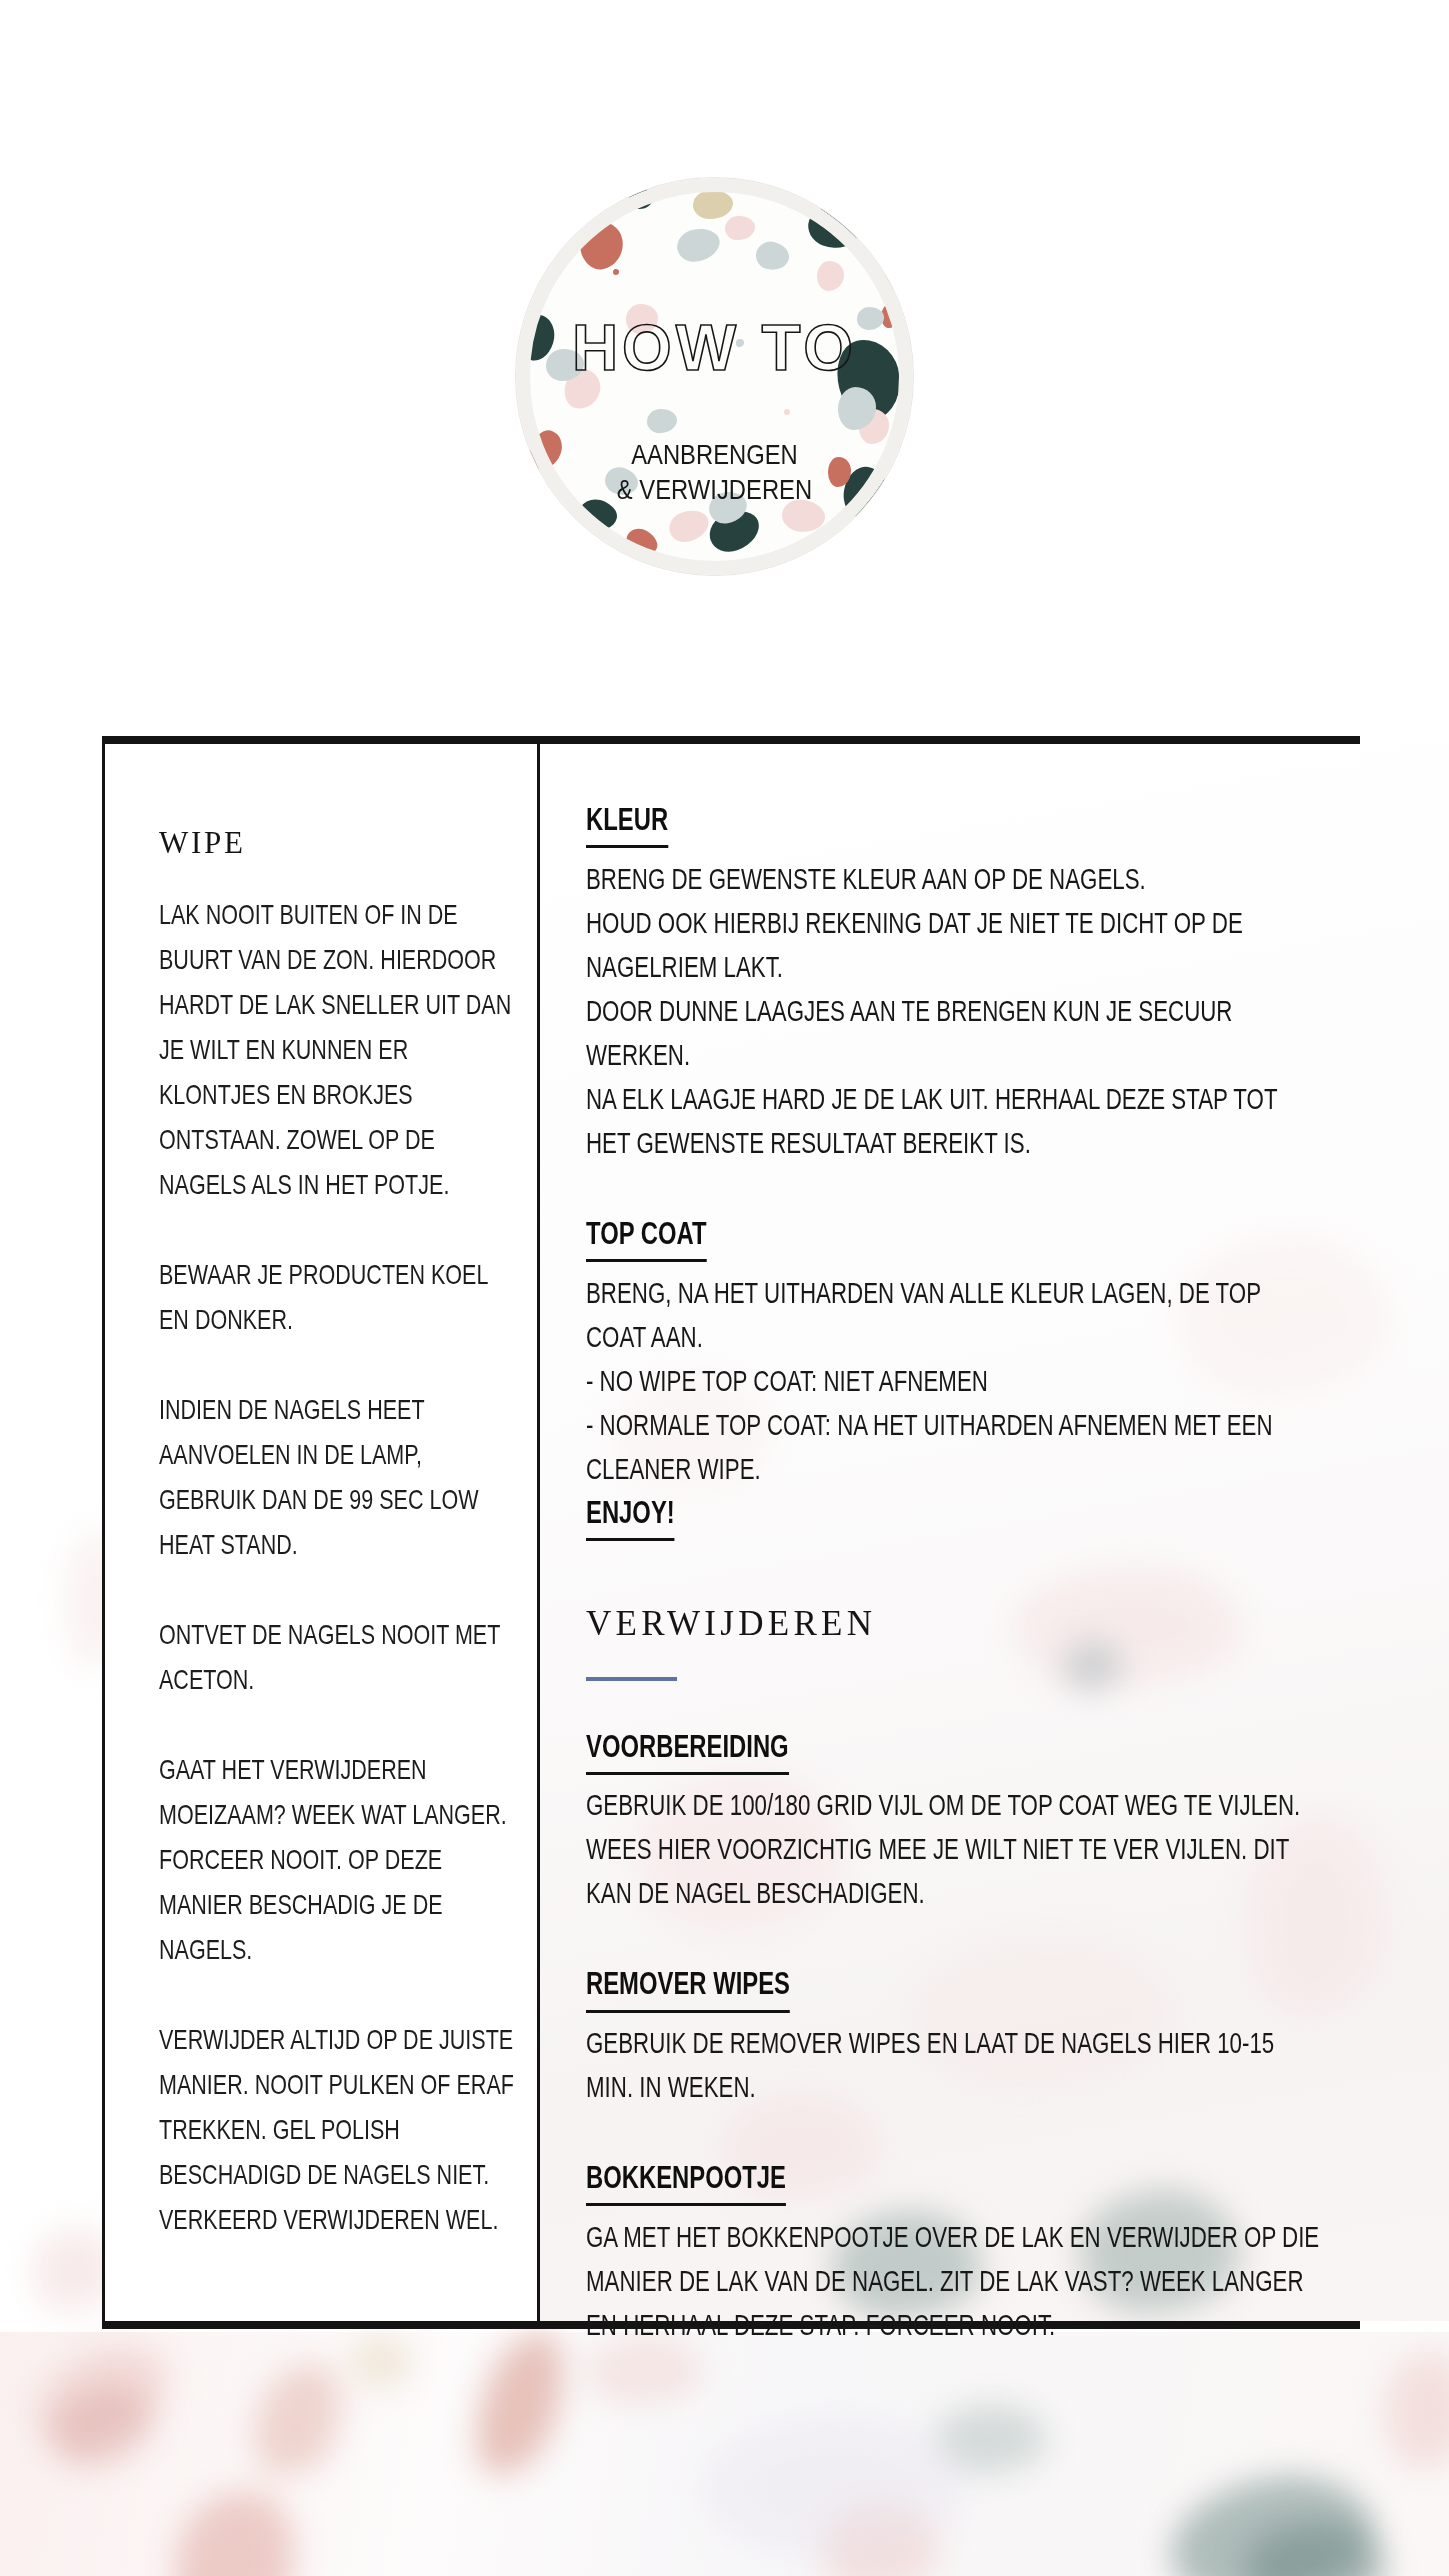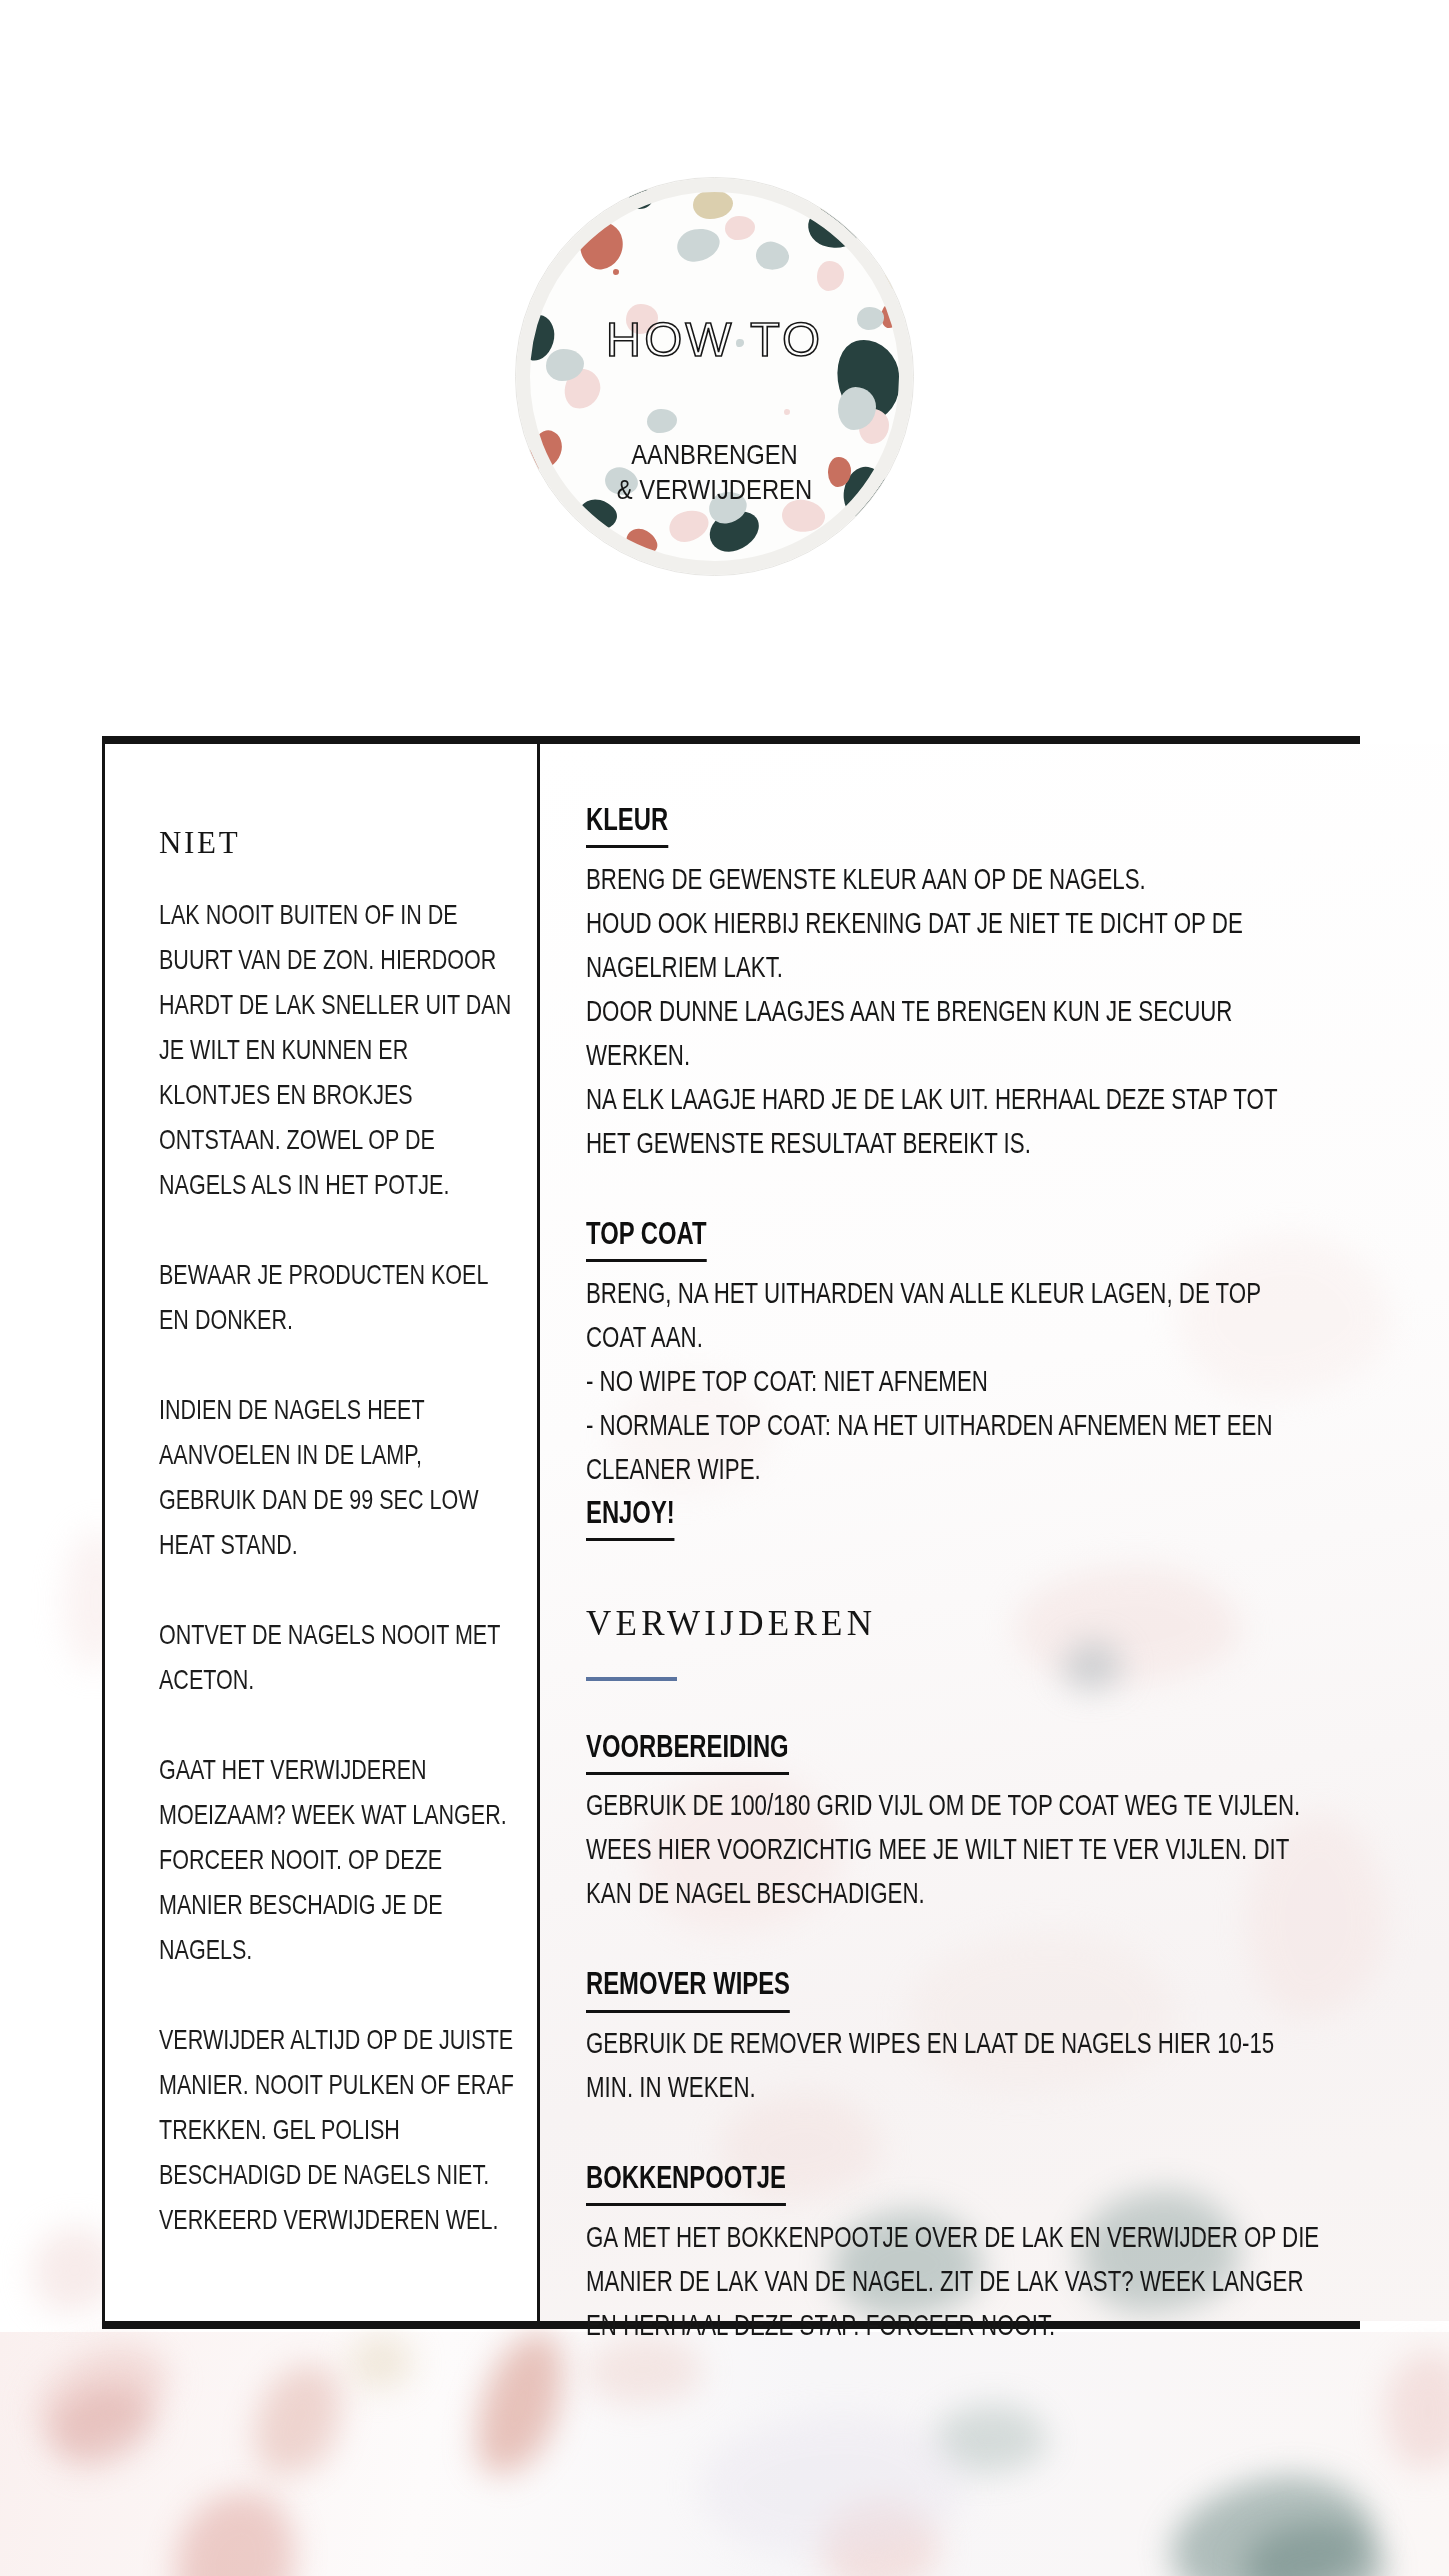--- a/index.html
+++ b/index.html
@@ -10,22 +10,22 @@
   .blob{position:absolute;border-radius:55% 45% 60% 40% / 50% 55% 45% 50%;filter:blur(16px);}
   #bottom-wash{position:absolute;left:0;top:2332px;width:1449px;height:244px;
     background:linear-gradient(100deg,#faf0ef 0%,#fdfbfb 30%,#f7f6f8 55%,#fbf7f6 100%);}
 
   
   #logo{position:absolute;left:515px;top:177px;width:397px;height:397px;border-radius:50%;
     background:#fdfdfc;overflow:hidden;border:1.6px solid #e7e6e3;}
   #logo .ring{position:absolute;inset:0;border-radius:50%;border:14.5px solid #f1f0ed;z-index:3;}
   .spot{position:absolute;z-index:1;}
   #logo-text{position:absolute;inset:0;z-index:5;text-align:center;}
-  #logo-title{position:absolute;left:0;right:0;top:133px;font-size:49px;letter-spacing:0.06em;
-    font-weight:400;color:transparent;-webkit-text-stroke:1.6px #161616;white-space:nowrap;}
+  #logo-title{position:absolute;left:0;right:0;top:133px;font-size:64px;letter-spacing:0.06em;
+    font-weight:700;color:transparent;-webkit-text-stroke:1.6px #161616;white-space:nowrap;}
   @supports not (-webkit-text-stroke: 1px #000){ #logo-title{color:#161616;} }
   #logo-sub{position:absolute;left:0;right:0;top:259px;font-size:28px;line-height:35px;font-weight:400;
     color:#181818;transform:scaleX(0.85);transform-origin:50% 0;}
 
   
   #box{position:absolute;left:102px;top:736px;width:1258px;height:1593px;box-sizing:border-box;
     border-top:8px solid #141414;border-bottom:8px solid #141414;
     border-left:3.8px solid #141414;border-right:3.8px solid #141414;
     display:flex;background:#ffffff;}
   #col-left{width:435px;box-sizing:border-box;border-right:3.8px solid #141414;background:#ffffff;
@@ -123,21 +123,21 @@
       <div id="logo-sub">
         <div>AANBRENGEN</div>
         <div>&amp; VERWIJDEREN</div>
       </div>
     </div>
   </div>
 
   <div id="box">
 
     <div id="col-left">
-      <h2 id="tips-title" class="serif-title">NIET</h2>
+      <h2 id="tips-title" class="serif-title">WIPE</h2>
       <div class="condense body-left">
         <p>LAK NOOIT BUITEN OF IN DE BUURT VAN DE ZON. HIERDOOR HARDT DE LAK SNELLER UIT DAN JE WILT EN KUNNEN ER KLONTJES EN BROKJES ONTSTAAN. ZOWEL OP DE NAGELS ALS IN HET POTJE.</p>
         <p>BEWAAR JE PRODUCTEN KOEL EN DONKER.</p>
         <p>INDIEN DE NAGELS HEET AANVOELEN IN DE LAMP, GEBRUIK DAN DE 99 SEC LOW HEAT STAND.</p>
         <p>ONTVET DE NAGELS NOOIT MET ACETON.</p>
         <p>GAAT HET VERWIJDEREN MOEIZAAM? WEEK WAT LANGER. FORCEER NOOIT. OP DEZE MANIER BESCHADIG JE DE NAGELS.</p>
         <p>VERWIJDER ALTIJD OP DE JUISTE MANIER. NOOIT PULKEN OF ERAF TREKKEN. GEL POLISH BESCHADIGD DE NAGELS NIET. VERKEERD VERWIJDEREN WEL.</p>
       </div>
     </div>
 

